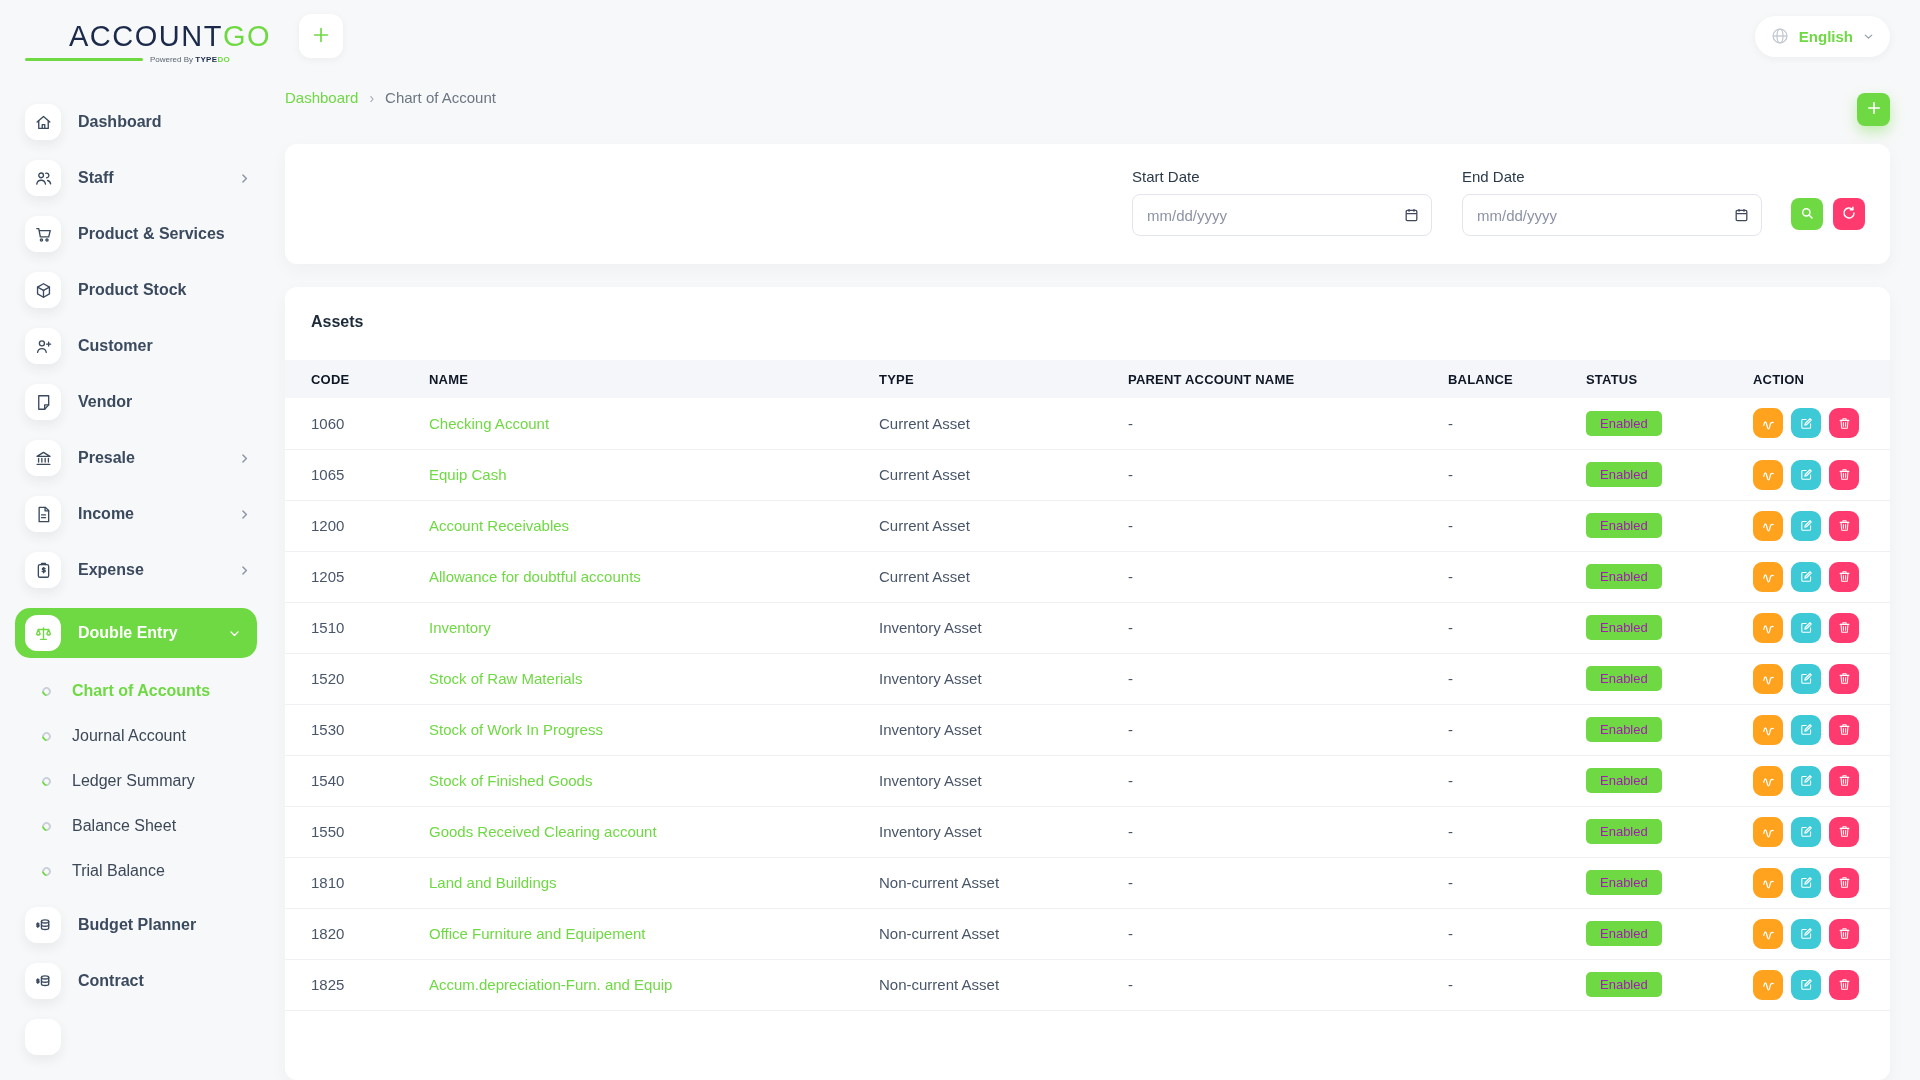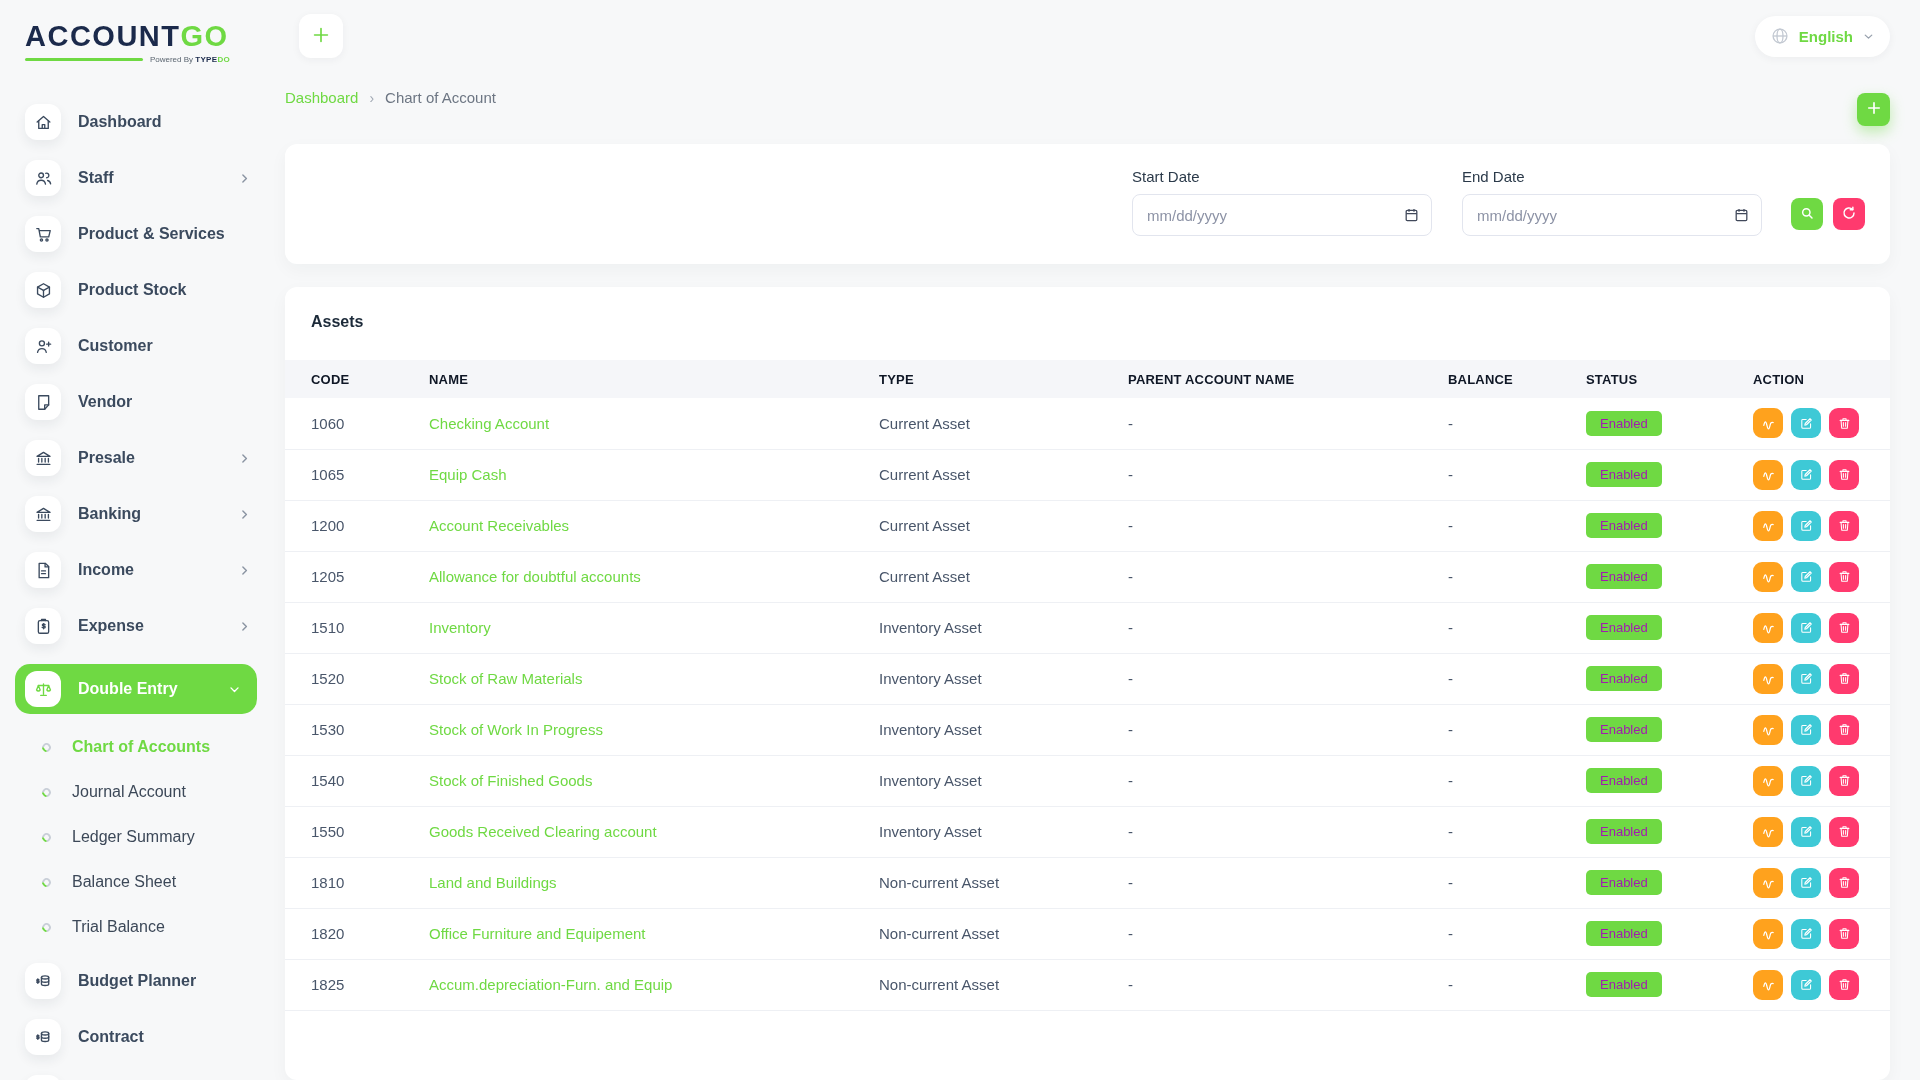--- a/index.html
+++ b/index.html
@@ -7,21 +7,21 @@
   body {
     width:1920px; height:1080px; overflow:hidden;
     background:#f7f8f9;
     font-family:"Liberation Sans", sans-serif;
     -webkit-font-smoothing:antialiased;
   }
   .app { display:flex; width:1920px; height:1080px; }
 
   
   .sidebar { flex:0 0 285px; width:285px; padding:22px 0 0 25px; overflow:hidden; }
-  .logo-line1 { font-size:29px; font-weight:700; color:#1b2a4b; letter-spacing:1.5px; line-height:1; }
+  .logo-line1 { font-size:29px; font-weight:400; color:#1b2a4b; letter-spacing:1.5px; line-height:1;margin-left:44px; }
   .logo-go { color:var(--accent); }
   .logo-line2 { display:flex; align-items:center; gap:7px; margin-top:4px; width:205px; }
   .logo-bar { flex:1; height:3px; background:var(--accent); border-radius:2px; }
   .logo-powered { font-size:8px; color:#5a6570; font-weight:400; white-space:nowrap; }
   .logo-powered .w1 { color:#1b2a4b; font-weight:800; letter-spacing:.3px; }
   .logo-powered .w2 { color:var(--accent); font-weight:800; letter-spacing:.3px; }
 
   .nav { margin-top:40px; width:232px; }
   .nav-item { display:flex; align-items:center; margin-bottom:20px; cursor:pointer; }
   .icon-box {
@@ -221,35 +221,20 @@
         </div>
         <div class="nav-item">
           <span class="icon-box">
             <svg viewBox="0 0 24 24" fill="none" stroke="currentColor" stroke-width="1.7" stroke-linecap="round" stroke-linejoin="round">
               <path d="M3.8 9.3L12 4.3l8.2 5z"></path>
               <path d="M5.8 11.8v4.7M9.9 11.8v4.7M14.1 11.8v4.7M18.2 11.8v4.7"></path>
               <path d="M4 19.5h16"></path>
             </svg>
           </span>
           <span class="nav-label">Presale</span>
-          <span class="nav-chevron">
-            <svg viewBox="0 0 24 24" fill="none" stroke="currentColor" stroke-width="2.6" stroke-linecap="round" stroke-linejoin="round">
-              <path d="M9 5.5l6.5 6.5L9 18.5"></path>
-            </svg>
-          </span>
-        </div>
-        <div class="nav-item">
-          <span class="icon-box">
-            <svg viewBox="0 0 24 24" fill="none" stroke="currentColor" stroke-width="1.7" stroke-linecap="round" stroke-linejoin="round">
-              <path d="M3.8 9.3L12 4.3l8.2 5z"></path>
-              <path d="M5.8 11.8v4.7M9.9 11.8v4.7M14.1 11.8v4.7M18.2 11.8v4.7"></path>
-              <path d="M4 19.5h16"></path>
-            </svg>
-          </span>
-          <span class="nav-label">Banking</span>
           <span class="nav-chevron">
             <svg viewBox="0 0 24 24" fill="none" stroke="currentColor" stroke-width="2.6" stroke-linecap="round" stroke-linejoin="round">
               <path d="M9 5.5l6.5 6.5L9 18.5"></path>
             </svg>
           </span>
         </div>
         <div class="nav-item">
           <span class="icon-box">
             <svg viewBox="0 0 24 24" fill="none" stroke="currentColor" stroke-width="1.7" stroke-linecap="round" stroke-linejoin="round">
               <path d="M6.5 3h8l4 4v14h-12z"></path>

